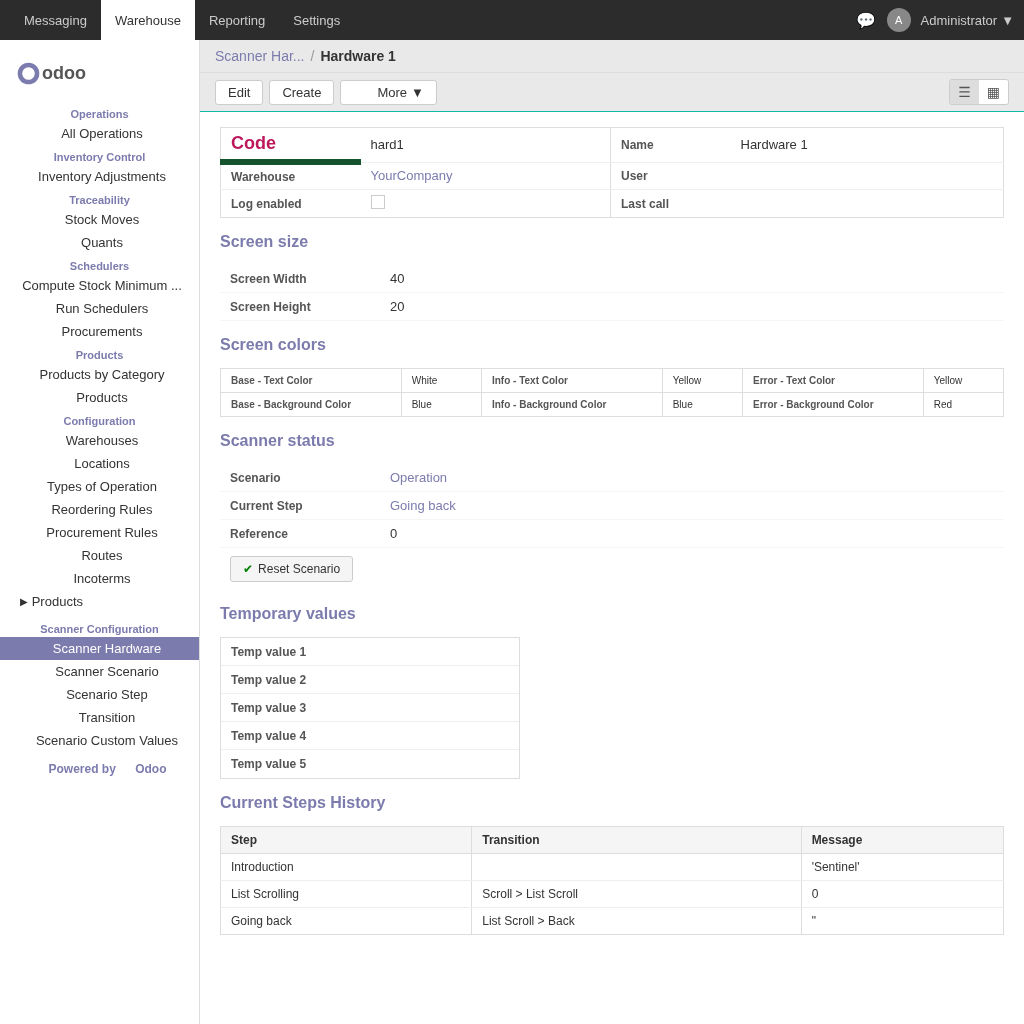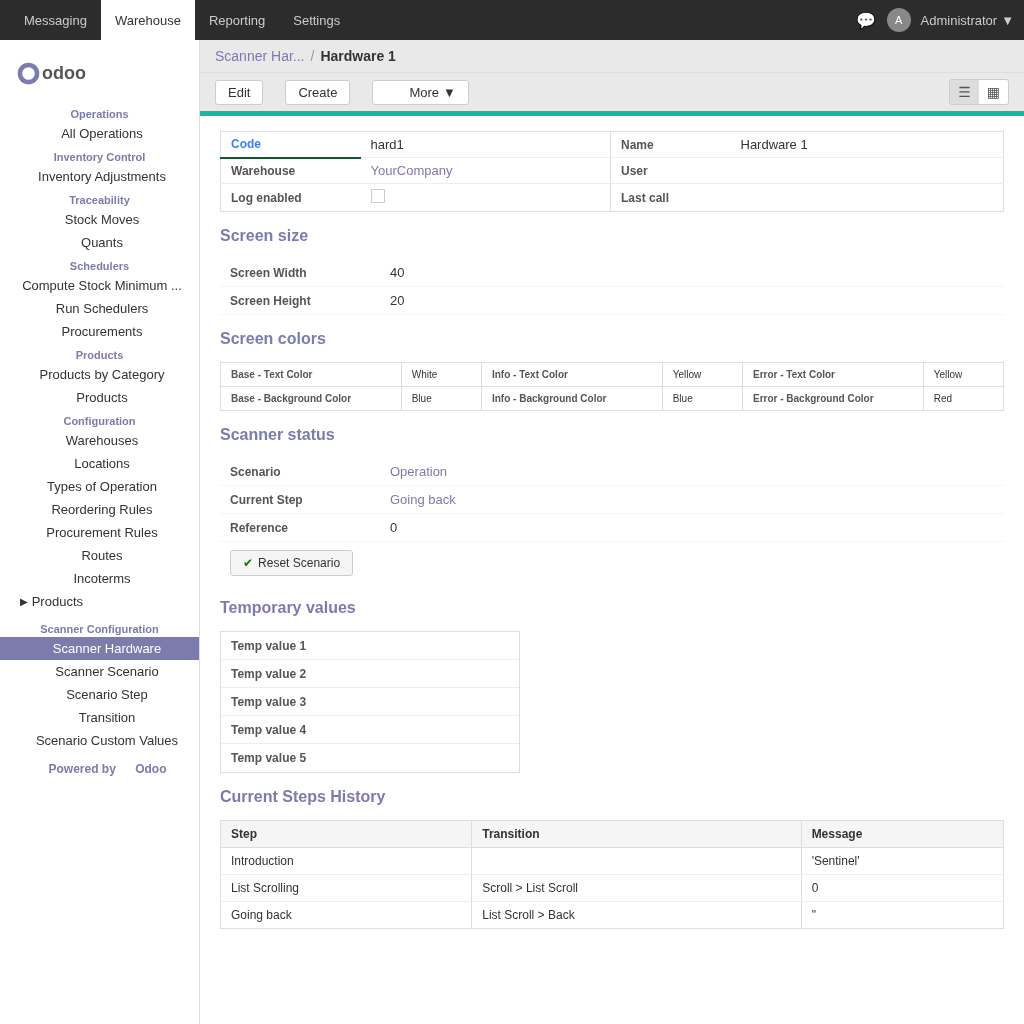--- a/index.html
+++ b/index.html
@@ -145,22 +145,22 @@
     .breadcrumb .link { color: #7c7bad; cursor: pointer; }
     .breadcrumb .sep { color: #999; }
     .breadcrumb .current { color: #333; font-weight: bold; }
 
     
     .toolbar {
       background: #e9e9e9;
       padding: 6px 15px;
       display: flex;
       align-items: center;
-      gap: 22px;
-      border-bottom: 5px solid #14b8a6;
+      gap: 6px;
+      border-bottom: 1px solid #14b8a6;
     }
     .btn {
       padding: 4px 12px;
       border: 1px solid #ccc;
       background: #fff;
       cursor: pointer;
       border-radius: 3px;
       font-size: 13px;
       color: #333;
     }
@@ -440,21 +440,21 @@
         <button class="view-toggle-btn active">☰</button>
         <button class="view-toggle-btn">▦</button>
       </div>
     </div>
 
     <div class="form-content">
 
       <table style="width:100%;border-collapse:collapse;border:1px solid #ddd;">
         <tbody>
             <tr>
-          <td style="padding:5px 10px;font-weight:bold;color:#3b82f6;font-size:12px;width:140px;border-bottom:2px solid #14532d;">Code</td>
+          <td style="padding:5px 10px;font-weight:bold;color:#be185d;font-size:18px;width:140px;border-bottom:6px solid #14532d;">Code</td>
           <td style="padding:5px 10px;border-bottom:1px solid #eee;border-right:1px solid #ddd;width:250px;">hard1</td>
           <td style="padding:5px 10px;font-weight:bold;color:#555;font-size:12px;width:120px;border-bottom:1px solid #eee;">Name</td>
           <td style="padding:5px 10px;border-bottom:1px solid #eee;">Hardware 1</td>
         </tr>
         <tr>
           <td style="padding:5px 10px;font-weight:bold;color:#555;font-size:12px;border-bottom:1px solid #eee;">Warehouse</td>
           <td style="padding:5px 10px;border-bottom:1px solid #eee;border-right:1px solid #ddd;">
             <span style="color:#7c7bad;cursor:pointer;">YourCompany</span>
           </td>
           <td style="padding:5px 10px;font-weight:bold;color:#555;font-size:12px;border-bottom:1px solid #eee;">User</td>

